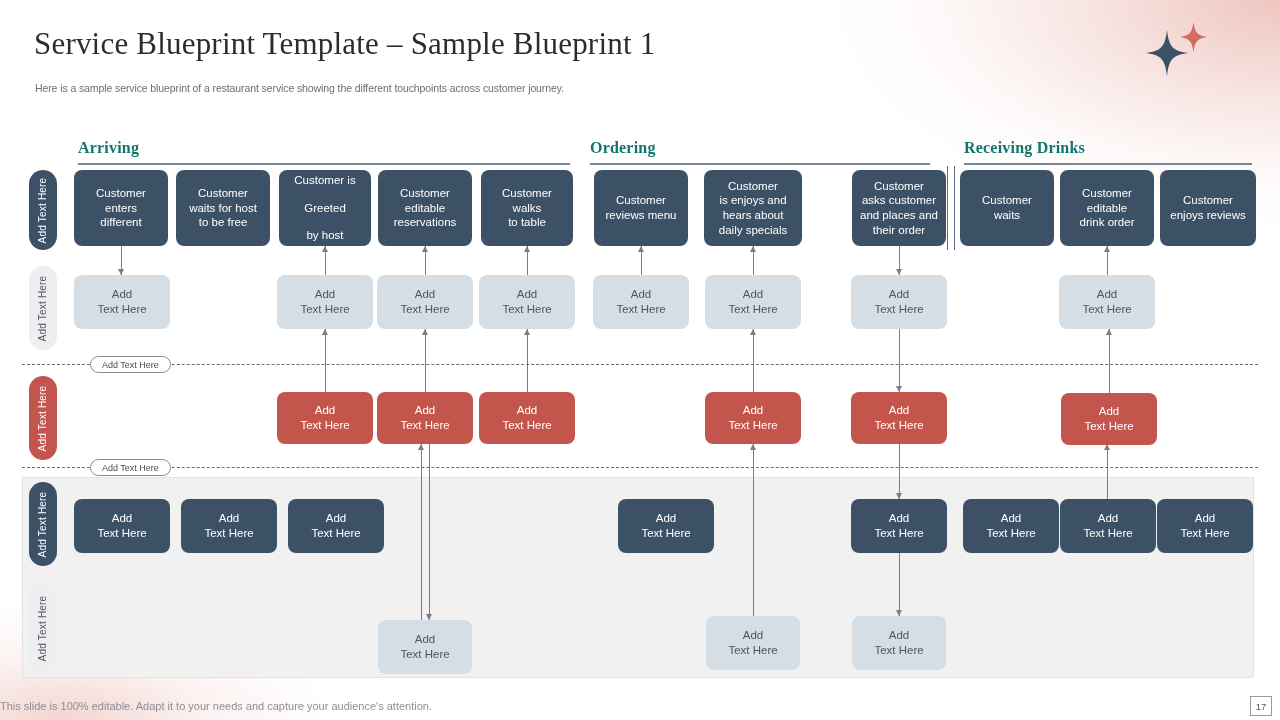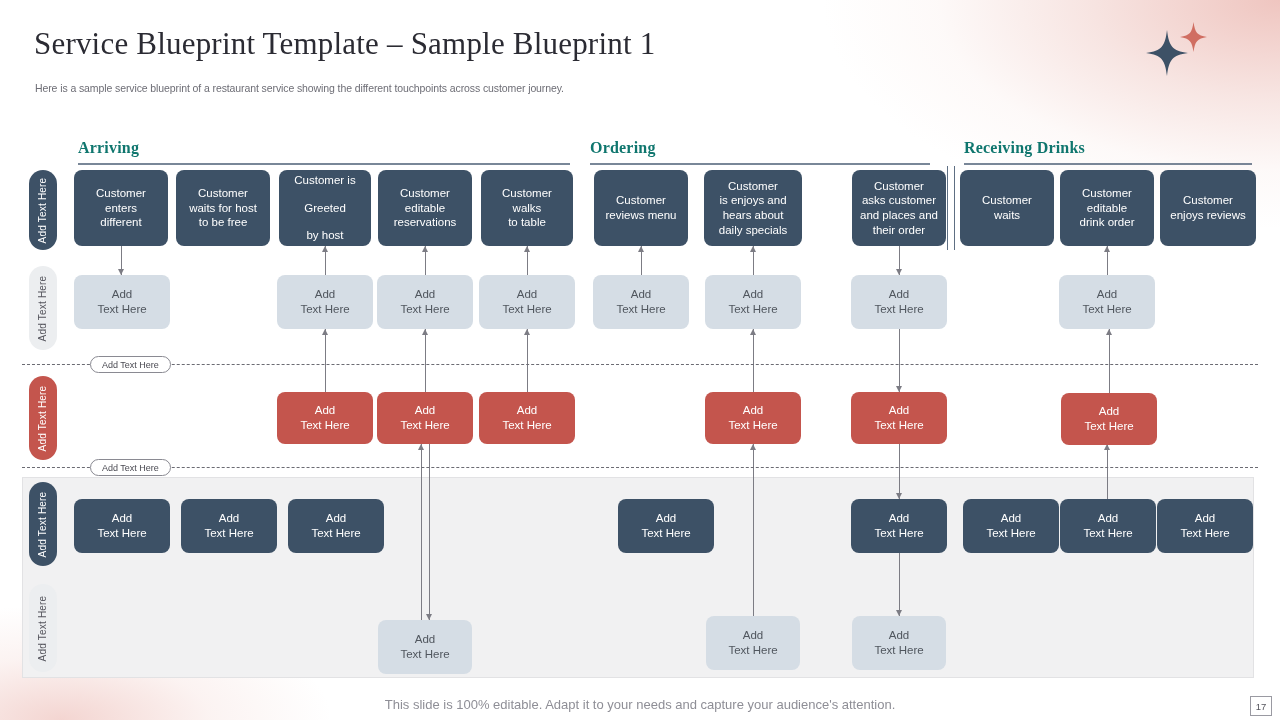--- a/index.html
+++ b/index.html
@@ -168,22 +168,22 @@
     border-left: 3.5px solid transparent;
     border-right: 3.5px solid transparent;
   }
   .arrow-down { border-top: 6px solid #7c7c84; }
   .arrow-up   { border-bottom: 6px solid #7c7c84; }
 
   
   .footer-note {
     position: absolute;
     left: 0; right: 0; bottom: 8px;
-    text-align: center;
-    font-size: 13px;
+    text-align: left;
+    font-size: 11px;
     color: #8e8e96;
   }
   .page-num {
     position: absolute;
     right: 8px; bottom: 4px;
     width: 22px; height: 20px;
     border: 1px solid #9a9aa2;
     display: flex; align-items: center; justify-content: center;
     font-size: 9.5px;
     color: #55555d;

